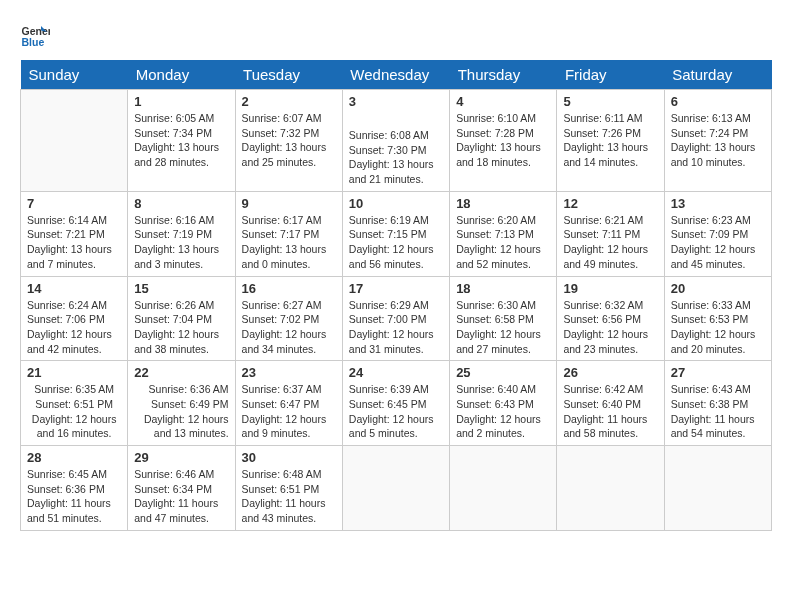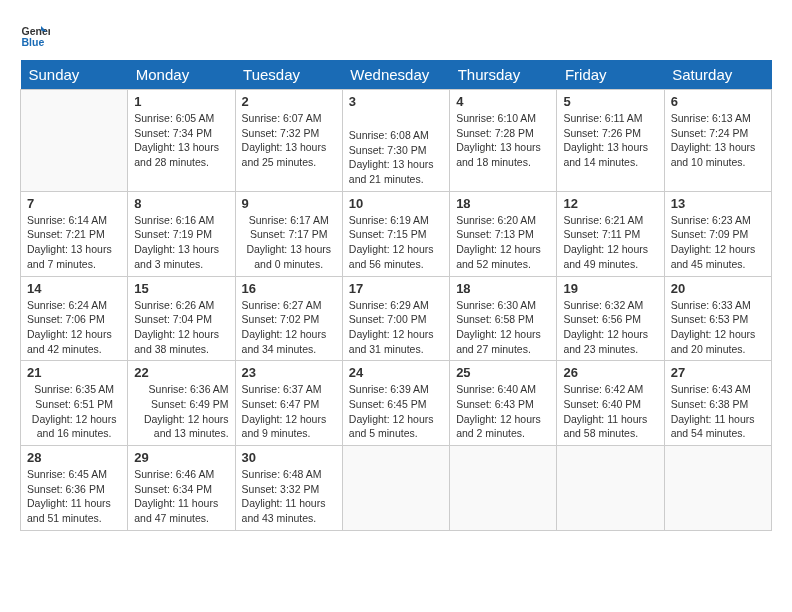--- a/index.html
+++ b/index.html
@@ -165,21 +165,21 @@
         </td>
         <td>
           <span class="day-number">8</span>
           <div class="day-info" style="white-space: pre-line;">Sunrise: 6:16 AM
 Sunset: 7:19 PM
 Daylight: 13 hours
 and 3 minutes.</div>
         </td>
         <td>
           <span class="day-number">9</span>
-          <div class="day-info" style="white-space: pre-line; text-align: center;">Sunrise: 6:17 AM
+          <div class="day-info" style="white-space: pre-line;">Sunrise: 6:17 AM
 Sunset: 7:17 PM
 Daylight: 13 hours
 and 0 minutes.</div>
         </td>
         <td>
           <span class="day-number">10</span>
           <div class="day-info" style="white-space: pre-line;">Sunrise: 6:19 AM
 Sunset: 7:15 PM
 Daylight: 12 hours
 and 56 minutes.</div>
@@ -319,21 +319,21 @@
         <td>
           <span class="day-number">29</span>
           <div class="day-info" style="white-space: pre-line;">Sunrise: 6:46 AM
 Sunset: 6:34 PM
 Daylight: 11 hours
 and 47 minutes.</div>
         </td>
         <td>
           <span class="day-number">30</span>
           <div class="day-info" style="white-space: pre-line;">Sunrise: 6:48 AM
-Sunset: 3:32 PM
+Sunset: 6:51 PM
 Daylight: 11 hours
 and 43 minutes.</div>
         </td>
         <td class="empty"></td>
         <td class="empty"></td>
         <td class="empty"></td>
         <td class="empty"></td>
       </tr>
     </tbody>
 </table>

